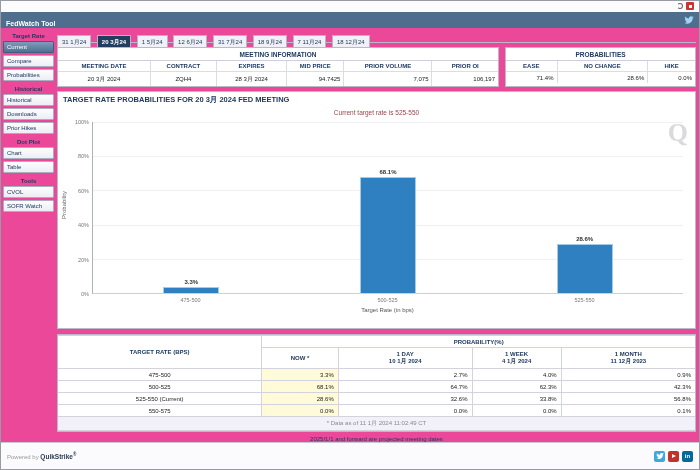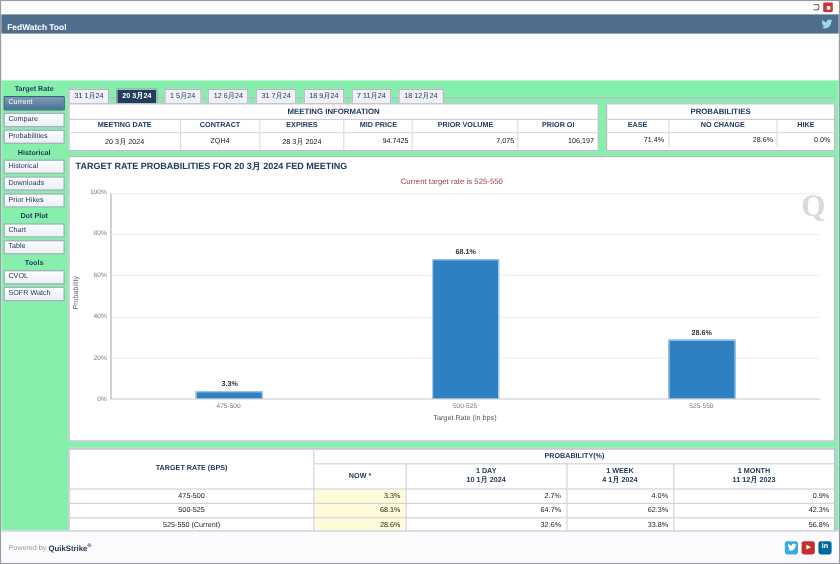--- a/index.html
+++ b/index.html
@@ -11,21 +11,21 @@
   .refresh { position:absolute; right:16px; top:2px; width:6px; height:6px; border:1.2px solid #666; border-radius:50%; border-left-color:transparent; }
   .pdficon { position:absolute; right:5px; top:1px; width:8px; height:8px; background:#c33; border-radius:1px; }
   .pdficon:before { content:""; position:absolute; left:2.5px; top:2.5px; width:3px; height:3px; background:#fff; }
 
   
   .appbar { position:relative; height:16px; background:#4f6e8e; }
   .apptitle { display:inline-block; padding-left:5px; line-height:16px; font-size:7px; font-weight:bold; color:#fff; }
   .tw-header { position:absolute; right:5px; top:3px; width:10px; height:10px; fill:#9fd4f5; }
 
   
-  .main { position:absolute; top:27px; left:0; right:0; bottom:27px; background:#86efac;margin-top:39px; }
+  .main { position:absolute; top:27px; left:0; right:0; bottom:27px; background:#ec4899; }
 
   
   .sidebar { position:absolute; left:0; top:2px; width:55px; bottom:0; }
   .side-header { text-align:center; font-size:6px; font-weight:bold; color:#1f3a60; padding:3px 0 2px 0; }
   .side-item { margin:0 2px 2px 2px; height:12px; line-height:11px; padding-left:3px; font-size:6px; color:#1f3a60; background:linear-gradient(#fdfdfe,#eceef4); border:1px solid #a9aec0; border-radius:1px; cursor:pointer; }
   .side-item.selected { background:linear-gradient(#7e9cb8,#4e7196); color:#fff; border-color:#3f5f80; }
 
   
   .content { position:absolute; left:56px; top:2px; right:3px; bottom:0; }
   .tabs { height:13px; margin-bottom:4px; border-bottom:1px solid #b9b9c9; white-space:nowrap; }

